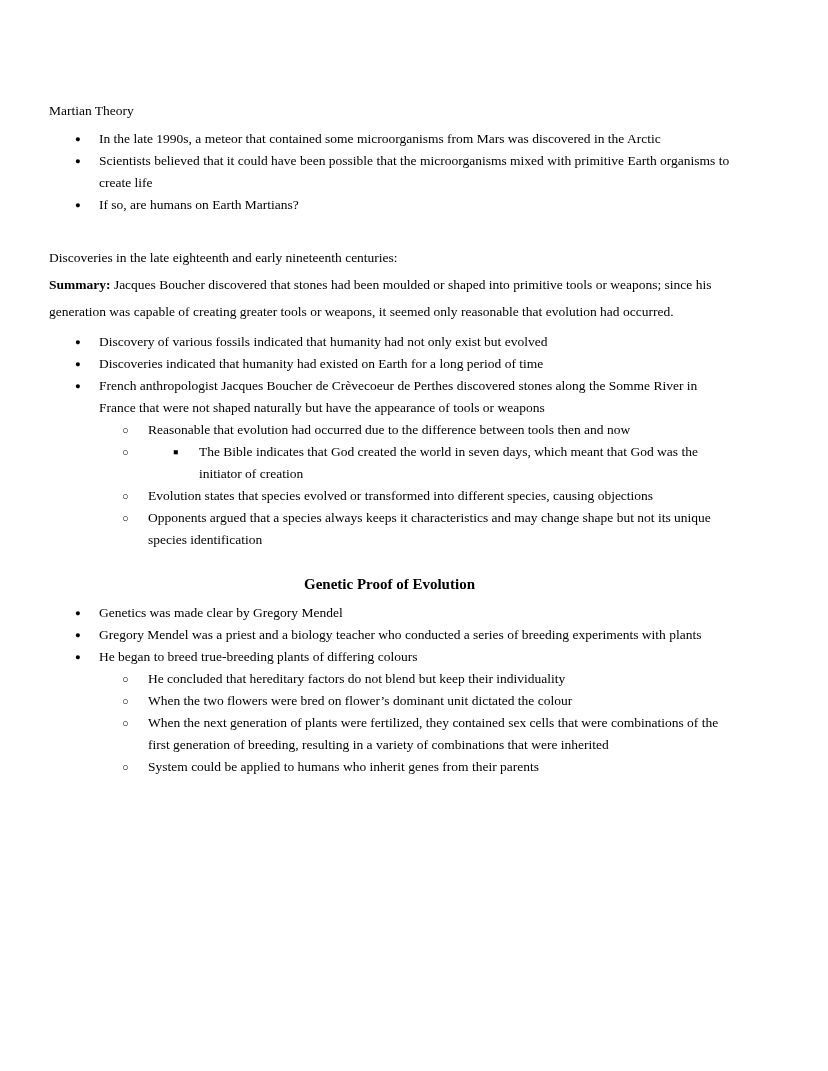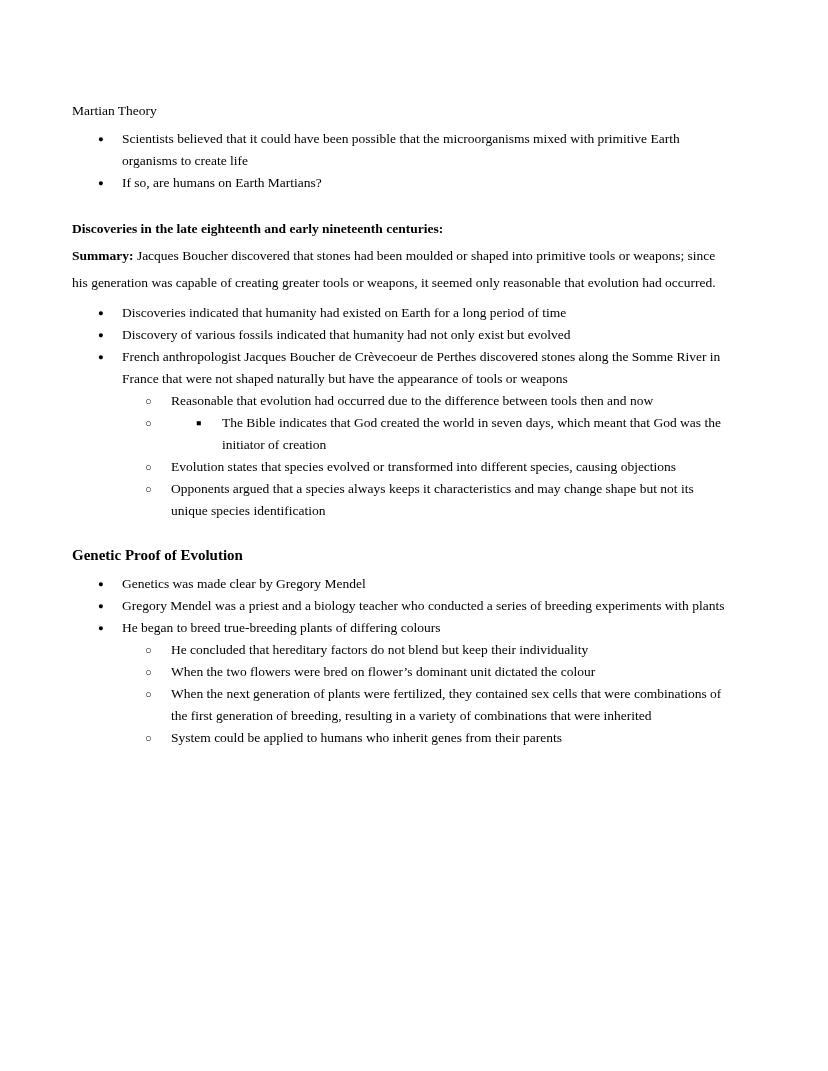--- a/index.html
+++ b/index.html
@@ -1,79 +1,81 @@
 <!DOCTYPE html>
 <html><head>
 <meta charset="utf-8">
 <style>
   html, body { margin: 0; padding: 0; background: #ffffff; }
   .page {
     position: relative;
     width: 828px;
     height: 1071px;
     box-sizing: border-box;
-    padding: 100px 98px 0 72px;
+    padding: 100px 98px 0 49px;
     background: #ffffff;
     font-family: "Liberation Serif", serif;
     font-size: 13.5px;
     line-height: 22px;
     color: #000000;
     overflow: hidden;
   }
   p { margin: 0; }
   .heading { line-height: 22px; }
   .spaced { line-height: 27px; }
-  .block-gap { margin-top: 21px; font-weight: bold; }
+  .block-gap { margin-top: 28px; }
   ul { list-style: none; margin: 6px 0 0 0; padding: 0 0 0 50px; }
   ul.l2 { margin-top: 0; padding-left: 49px; }
   ul.l3 { margin-top: 0; padding-left: 51px; }
   li { position: relative; }
   ul.l1 > li::before {
     content: "●";
     position: absolute; left: -24px; top: 0;
     font-size: 9.5px; line-height: inherit;
   }
   ul.l2 > li::before {
     content: "○";
     position: absolute; left: -26px; top: 0;
     font-size: 11px; line-height: inherit;
   }
   ul.l3 > li::before {
     content: "■";
     position: absolute; left: -26px; top: 0;
     font-size: 8.5px; line-height: inherit;
   }
   .center-heading {
+    text-align: center;
     font-weight: bold;
     font-size: 15px;
     line-height: 22px;
     margin-top: 22px;
     margin-bottom: 7px;
   }
   strong { font-weight: bold; }
 </style>
 </head>
 <body>
 
 <div class="page">
 
   <p class="heading">Martian Theory</p>
 
   <ul class="l1">
+    <li><span>In the late 1990s, a meteor that contained some microorganisms from Mars was discovered in the Arctic</span></li>
     <li><span>Scientists believed that it could have been possible that the microorganisms mixed with primitive Earth organisms to create life</span></li>
     <li><span>If so, are humans on Earth Martians?</span></li>
   </ul>
 
   <p class="spaced block-gap">Discoveries in the late eighteenth and early nineteenth centuries:</p>
 
   <p class="spaced"><strong>Summary:</strong> <span>Jacques Boucher discovered that stones had been moulded or shaped into primitive tools or weapons; since his generation was capable of creating greater tools or weapons, it seemed only reasonable that evolution had occurred.</span></p>
 
   <ul class="l1">
+    <li><span>Discovery of various fossils indicated that humanity had not only exist but evolved</span></li>
     <li><span>Discoveries indicated that humanity had existed on Earth for a long period of time</span></li>
-    <li><span>Discovery of various fossils indicated that humanity had not only exist but evolved</span></li>
     <li>
       <span>French anthropologist Jacques Boucher de Crèvecoeur de Perthes discovered stones along the Somme River in France that were not shaped naturally but have the appearance of tools or weapons</span>
       <ul class="l2">
         <li><span>Reasonable that evolution had occurred due to the difference between tools then and now</span></li>
         <li>
           <ul class="l3">
             <li><span>The Bible indicates that God created the world in seven days, which meant that God was the initiator of creation</span></li>
           </ul>
         </li>
         <li><span>Evolution states that species evolved or transformed into different species, causing objections</span></li>

